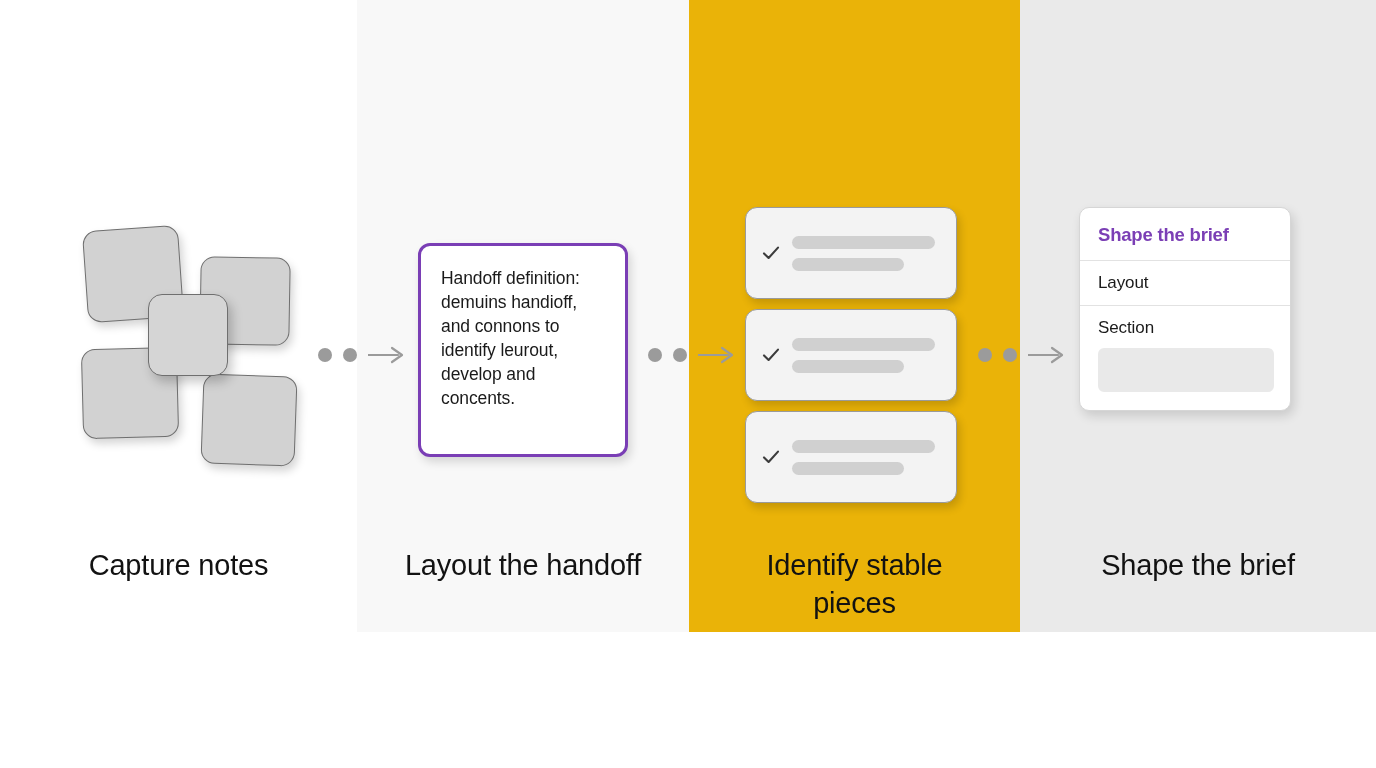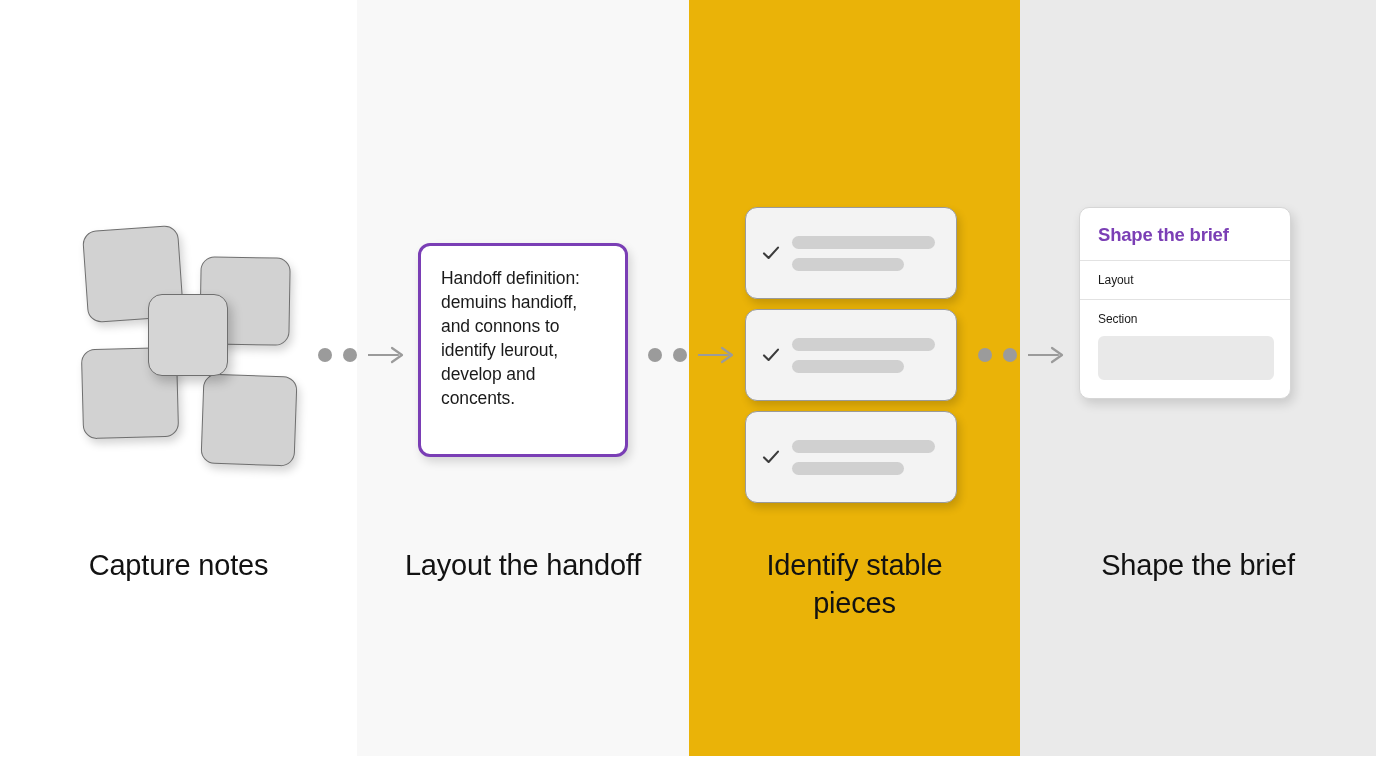--- a/index.html
+++ b/index.html
@@ -14,21 +14,21 @@
   .board {
     position: relative;
     width: 1376px;
     height: 768px;
     display: flex;
   }
 
   
   .lane {
     position: relative;
-    height: 756px;
+    height: 632px;
     flex: 0 0 auto;
   }
   .lane-1 { width: 357px; background: #ffffff; }
   .lane-2 { width: 332px; background: #f8f8f8; }
   .lane-3 { width: 331px; background: #eab308; }
   .lane-4 { width: 356px; background: #eaeaea; }
 
   
   .stage-label {
     position: absolute;
@@ -136,21 +136,21 @@
     font-weight: 700;
     color: #7b3fb5;
     letter-spacing: -0.2px;
   }
   .brief-row {
     padding: 12px 16px 12px 18px;
     border-bottom: 1px solid #e2e2e2;
   }
   .brief-row:last-child { border-bottom: none; padding-bottom: 18px; }
   .brief-row-label {
-    font-size: 12px;
+    font-size: 17px;
     color: #1a1a1a;
     letter-spacing: -0.1px;
   }
   .field-row { display: flex; gap: 11px; margin-top: 10px; }
   .field {
     height: 32px;
     border-radius: 6px;
     background: #e9e9e9;
   }
   .field-half { width: 83px; }

